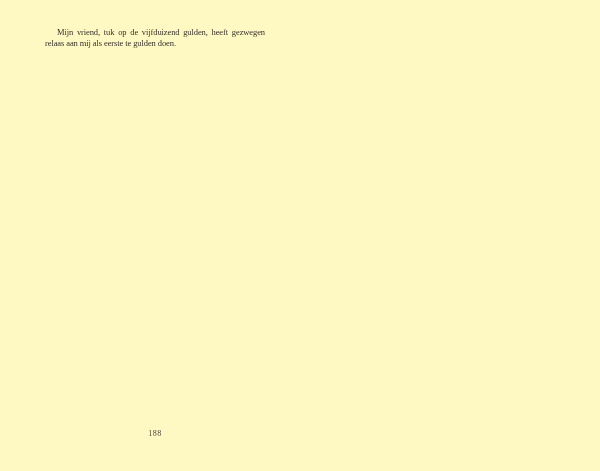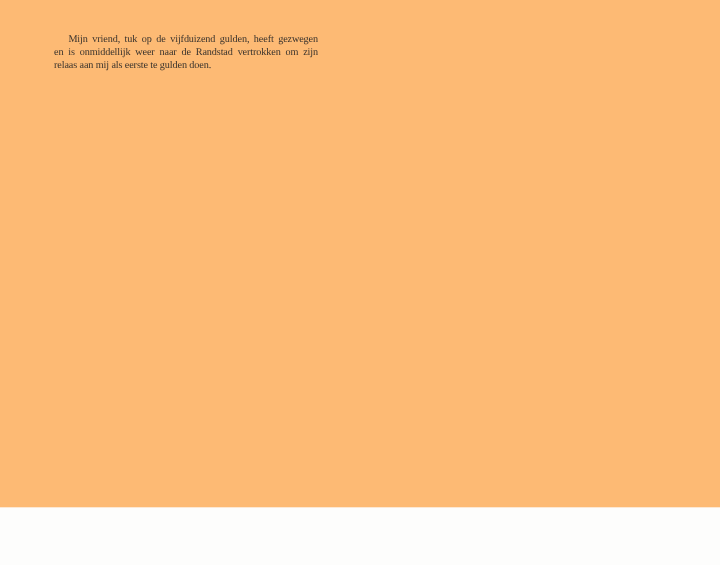--- a/index.html
+++ b/index.html
@@ -3,22 +3,22 @@
 <meta charset="utf-8">
 <style>
   html, body {
     margin: 0;
     padding: 0;
     background: #fdfdfc;
   }
   .spread {
     position: relative;
     width: 600px;
-    height: 423px;
-    background: #fdba74;
+    height: 471px;
+    background: #fef9c3;
     font-family: "Liberation Serif", serif;
     color: #38322c;
     overflow: hidden;
   }
   .page {
     position: absolute;
     top: 0;
     height: 471px;
   }
   .page-left  { left: 0;   width: 300px; }
@@ -59,21 +59,20 @@
   .page-number-left  { left: 45px;  width: 220px; text-align: center; }
 </style>
 </head>
 <body>
 
 <div class="spread">
 
   <section class="page page-left">
     <div class="text-block left-paragraph">
         <div class="line indent">Mijn vriend, tuk op de vijfduizend gulden, heeft gezwegen</div>
-        <div class="line">en is onmiddellijk weer naar de Randstad vertrokken om zijn</div>
         <div class="line last">relaas aan mij als eerste te gulden doen.</div>
       </div>
     <div class="page-number page-number-left">188</div>
   </section>
 
   <section class="page page-right">
     
     
     
   </section>

